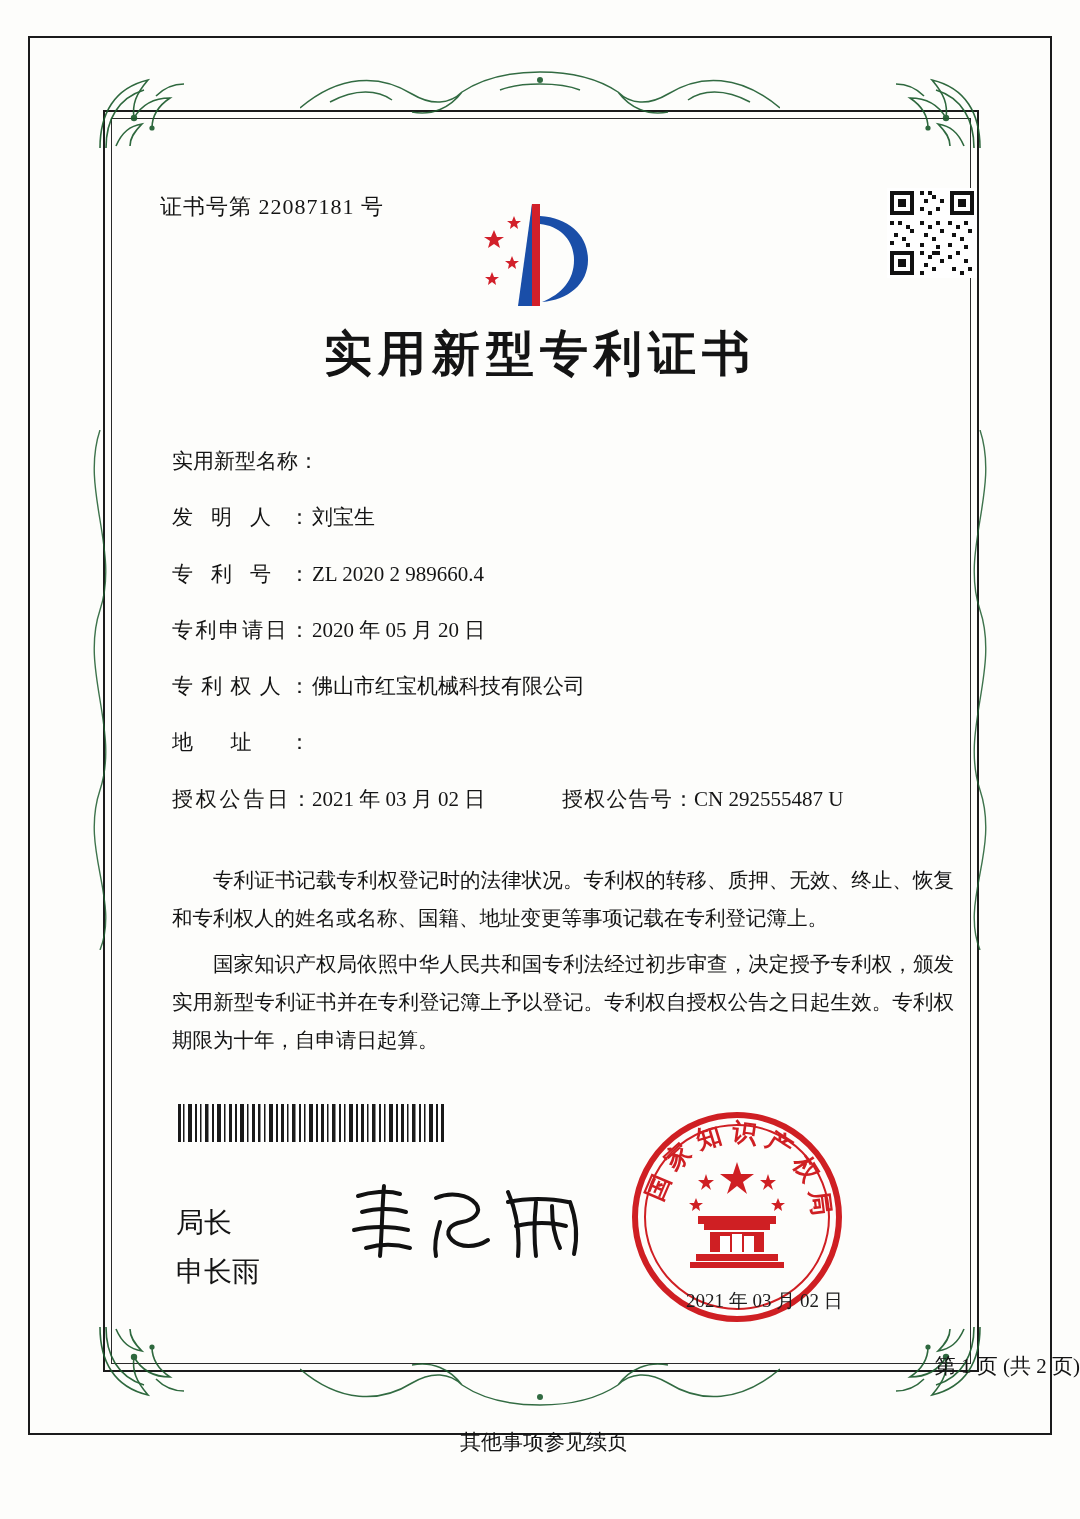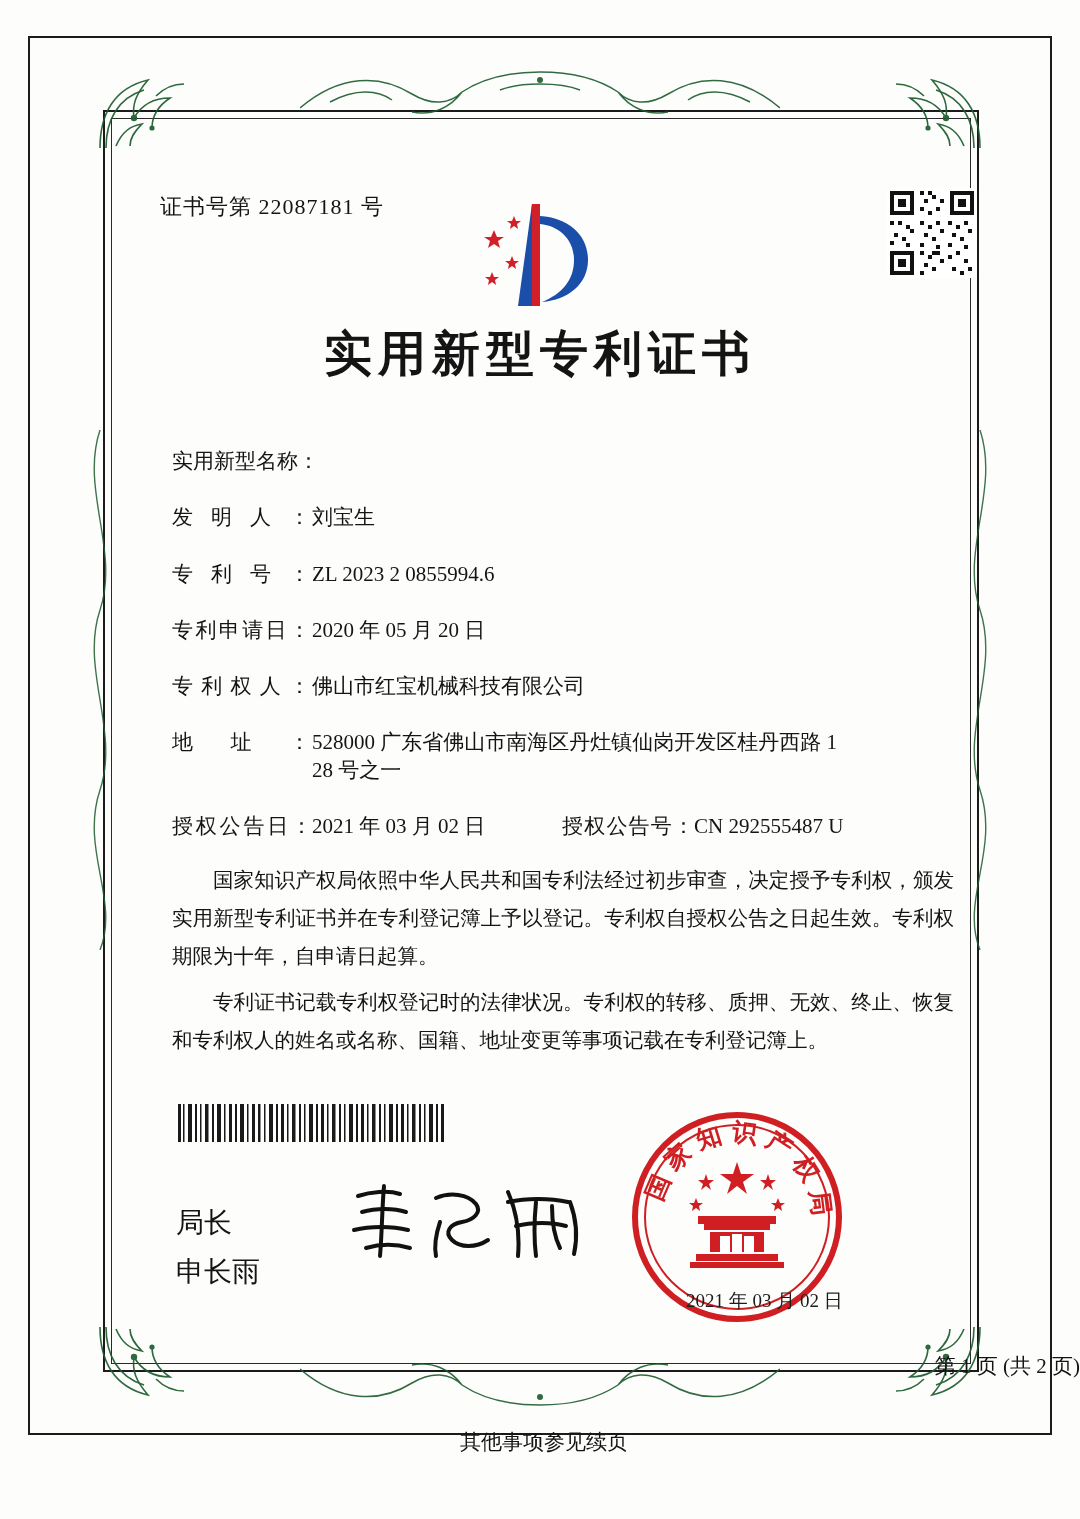--- a/index.html
+++ b/index.html
@@ -437,21 +437,21 @@
       <div class="value">刘宝生</div>
     </div>
 
     <div class="row">
       <div class="label">
         <span class="ch">专</span>
           <span class="ch">利</span>
           <span class="ch">号</span>
           <span class="colon">：</span>
       </div>
-      <div class="value">ZL 2023 2 0855994.6</div>
+      <div class="value">ZL 2020 2 989660.4</div>
     </div>
 
     <div class="row">
       <div class="label">
         <span class="ch">专</span>
           <span class="ch">利</span>
           <span class="ch">申</span>
           <span class="ch">请</span>
           <span class="ch">日</span>
           <span class="colon">：</span>
@@ -468,24 +468,20 @@
           <span class="colon">：</span>
       </div>
       <div class="value">佛山市红宝机械科技有限公司</div>
     </div>
 
     <div class="row">
       <div class="label">
         <span class="ch">地</span>
           <span class="ch">址</span>
           <span class="colon">：</span>
-      </div>
-      <div class="value">
-        <span class="wrap2">528000 广东省佛山市南海区丹灶镇仙岗开发区桂丹西路 1</span>
-        <span class="wrap2">28 号之一</span>
       </div>
     </div>
 
     <div class="row-dual">
       <div class="half first">
         <div class="label">
           <span class="ch">授</span>
             <span class="ch">权</span>
             <span class="ch">公</span>
             <span class="ch">告</span>
@@ -503,22 +499,22 @@
             <span class="ch">号</span>
             <span class="colon">：</span>
         </div>
         <div class="value">CN 292555487 U</div>
       </div>
     </div>
 
   </div>
 
   <div class="paras">
+    <p>专利证书记载专利权登记时的法律状况。专利权的转移、质押、无效、终止、恢复和专利权人的姓名或名称、国籍、地址变更等事项记载在专利登记簿上。</p>
     <p>国家知识产权局依照中华人民共和国专利法经过初步审查，决定授予专利权，颁发实用新型专利证书并在专利登记簿上予以登记。专利权自授权公告之日起生效。专利权期限为十年，自申请日起算。</p>
-    <p>专利证书记载专利权登记时的法律状况。专利权的转移、质押、无效、终止、恢复和专利权人的姓名或名称、国籍、地址变更等事项记载在专利登记簿上。</p>
   </div>
 
   <div class="barcode">
     <svg viewBox="0 0 272 38" preserveAspectRatio="none">
       <rect x="0" y="0" width="272" height="38" fill="#ffffff"></rect>
       <g fill="#1a1a1a">
         <rect x="2" y="0" width="3" height="38"></rect>
           <rect x="7" y="0" width="1.5" height="38"></rect>
         <rect x="12" y="0" width="4" height="38"></rect>
           <rect x="19" y="0" width="2" height="38"></rect>

